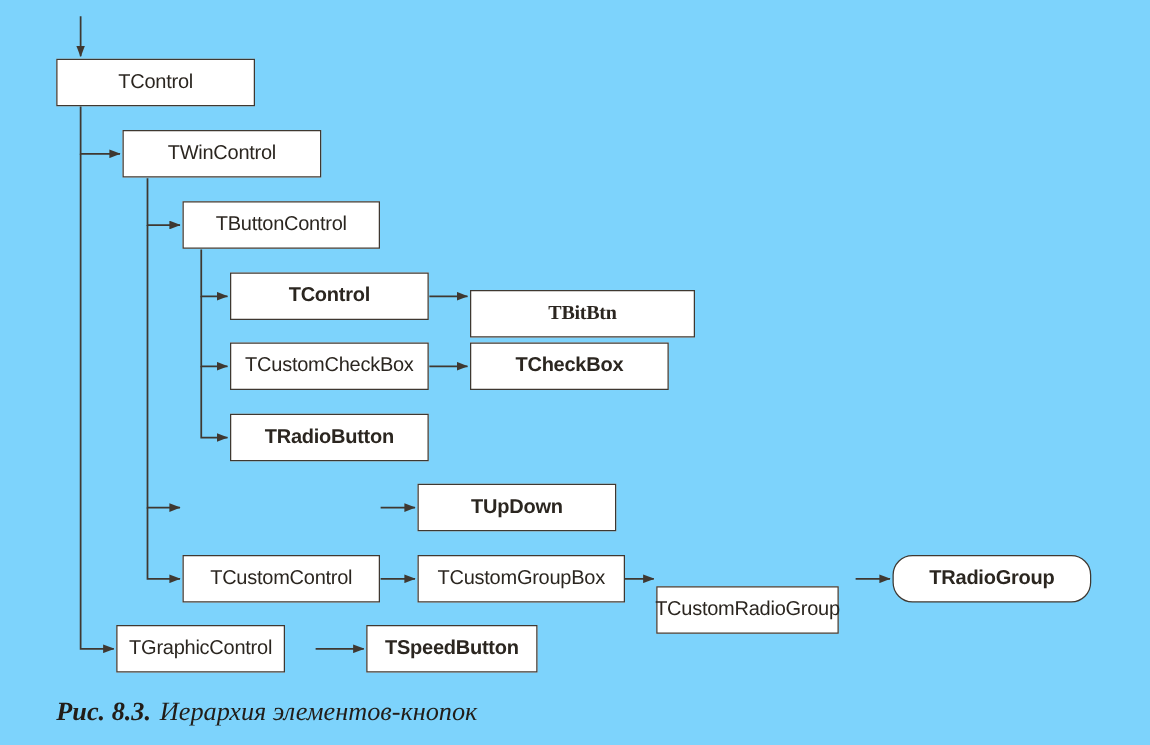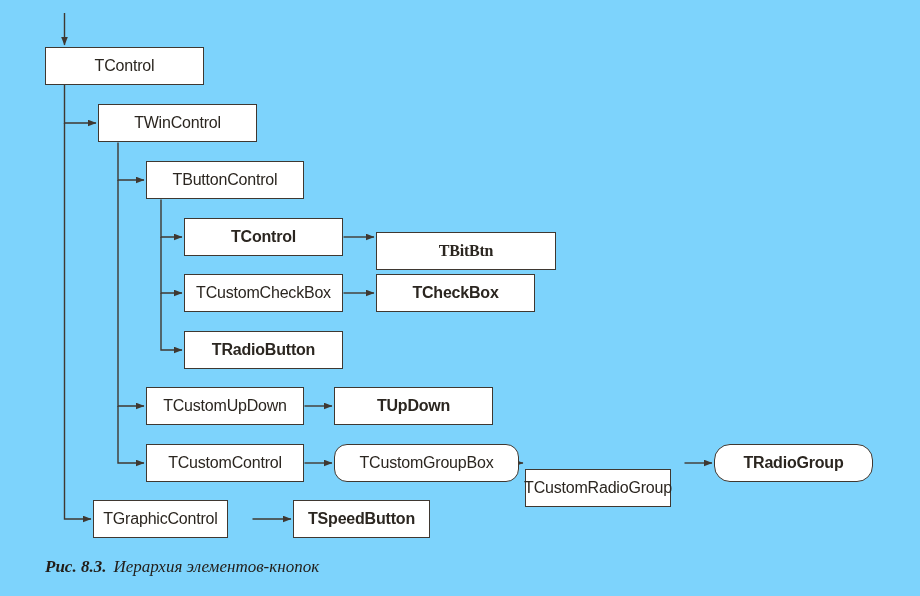--- a/index.html
+++ b/index.html
@@ -38,33 +38,33 @@
   #n1  { left: 98px;  top: 104px; width: 159px; }  
   #n2  { left: 146px; top: 161px; width: 158px; }  
   #n3  { left: 184px; top: 218px; width: 159px; }  
   #n4  { left: 376px; top: 232px; width: 180px; font-family: Liberation Serif, serif; }  
   #n5  { left: 184px; top: 274px; width: 159px; }  
   #n6  { left: 376px; top: 274px; width: 159px; }  
   #n7  { left: 184px; top: 331px; width: 159px; }  
   #n8  { left: 146px; top: 387px; width: 158px; }  
   #n9  { left: 334px; top: 387px; width: 159px; }  
   #n10 { left: 146px; top: 444px; width: 158px; }  
-  #n11 { left: 334px; top: 444px; width: 185px; border-radius: 13px; }  
+  #n11 { left: 334px; top: 444px; width: 166px; }  
   #n12 { left: 525px; top: 469px; width: 146px; }  
   #n13 { left: 714px; top: 444px; width: 159px; border-radius: 16px; }  
   #n14 { left: 93px;  top: 500px; width: 135px; }  
   #n15 { left: 293px; top: 500px; width: 137px; }  
 
   .caption {
     position: absolute;
     left: 45px;
     top: 557px;
     font-family: "Liberation Serif", serif;
     font-style: italic;
-    font-size: 17px;
+    font-size: 21px;
     color: #221d18;
     white-space: nowrap;
   }
   .caption .cap-label { font-weight: bold; margin-right: 7px; }
 </style>
 </head>
 <body>
 
 <div id="canvas">
 
@@ -95,21 +95,20 @@
   </svg>
 
   <div class="node" id="n0">TControl</div>
   <div class="node" id="n1">TWinControl</div>
   <div class="node" id="n2">TButtonControl</div>
   <div class="node bold" id="n3">TControl</div>
   <div class="node bold" id="n4">TBitBtn</div>
   <div class="node bold" id="n6">TCheckBox</div>
   <div class="node" id="n5">TCustomCheckBox</div>
   <div class="node bold" id="n7">TRadioButton</div>
-  <div class="node" id="n8">TCustomUpDown</div>
   <div class="node bold" id="n9">TUpDown</div>
   <div class="node" id="n10">TCustomControl</div>
   <div class="node" id="n11">TCustomGroupBox</div>
   <div class="node" id="n12">TCustomRadioGroup</div>
   <div class="node bold" id="n13">TRadioGroup</div>
   <div class="node" id="n14">TGraphicControl</div>
   <div class="node bold" id="n15">TSpeedButton</div>
 
   <div class="caption">
     <span class="cap-label">Рис. 8.3.</span><span class="cap-text">Иерархия элементов-кнопок</span>

